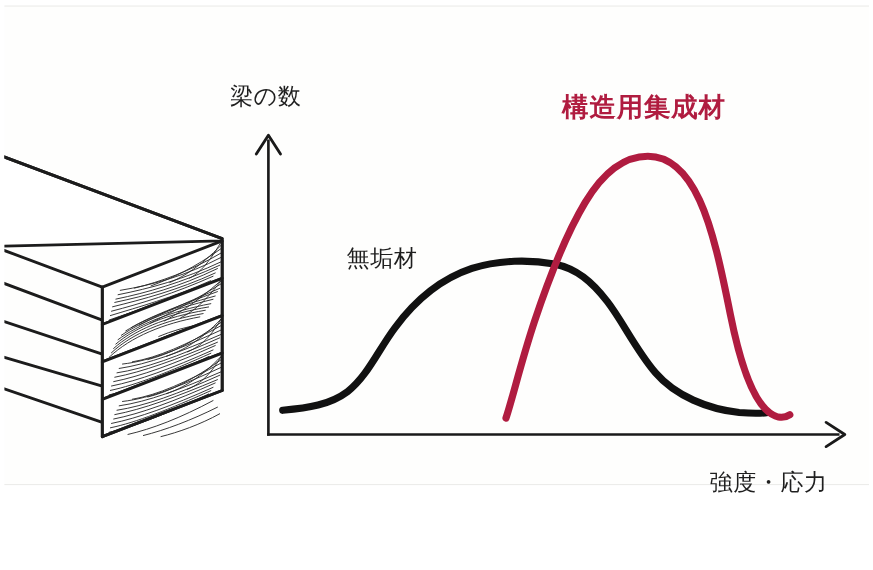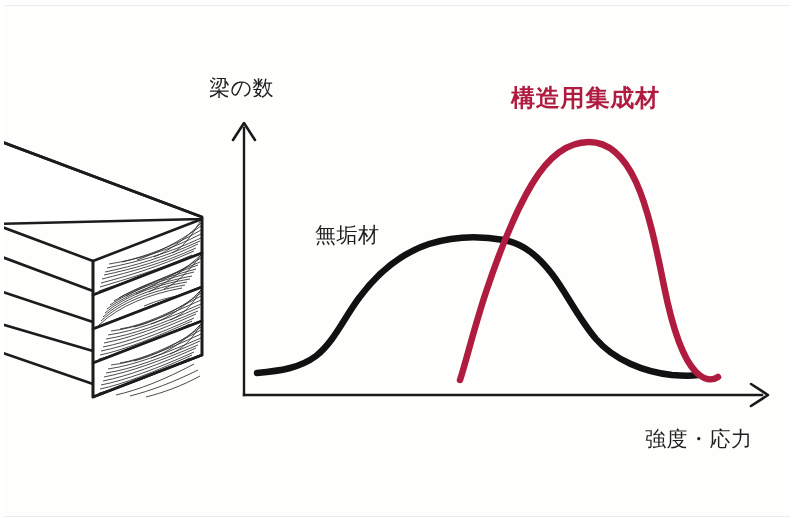--- a/index.html
+++ b/index.html
@@ -11,21 +11,21 @@
     width: 794px;
     height: 518px;
     font-family: "DejaVu Sans", "Liberation Sans", sans-serif;
     overflow: hidden;
   }
   #figure-card {
     position: absolute;
     left: 4px;
     top: 5px;
     width: 786px;
-    height: 512px;
+    height: 436px;
     background: #fefefd;
     border-top: 1px solid #ececea;
     border-bottom: 1px solid #ececea;
     box-sizing: border-box;
   }
   #figure-svg {
     position: absolute;
     left: 0;
     top: 0;
     display: block;

